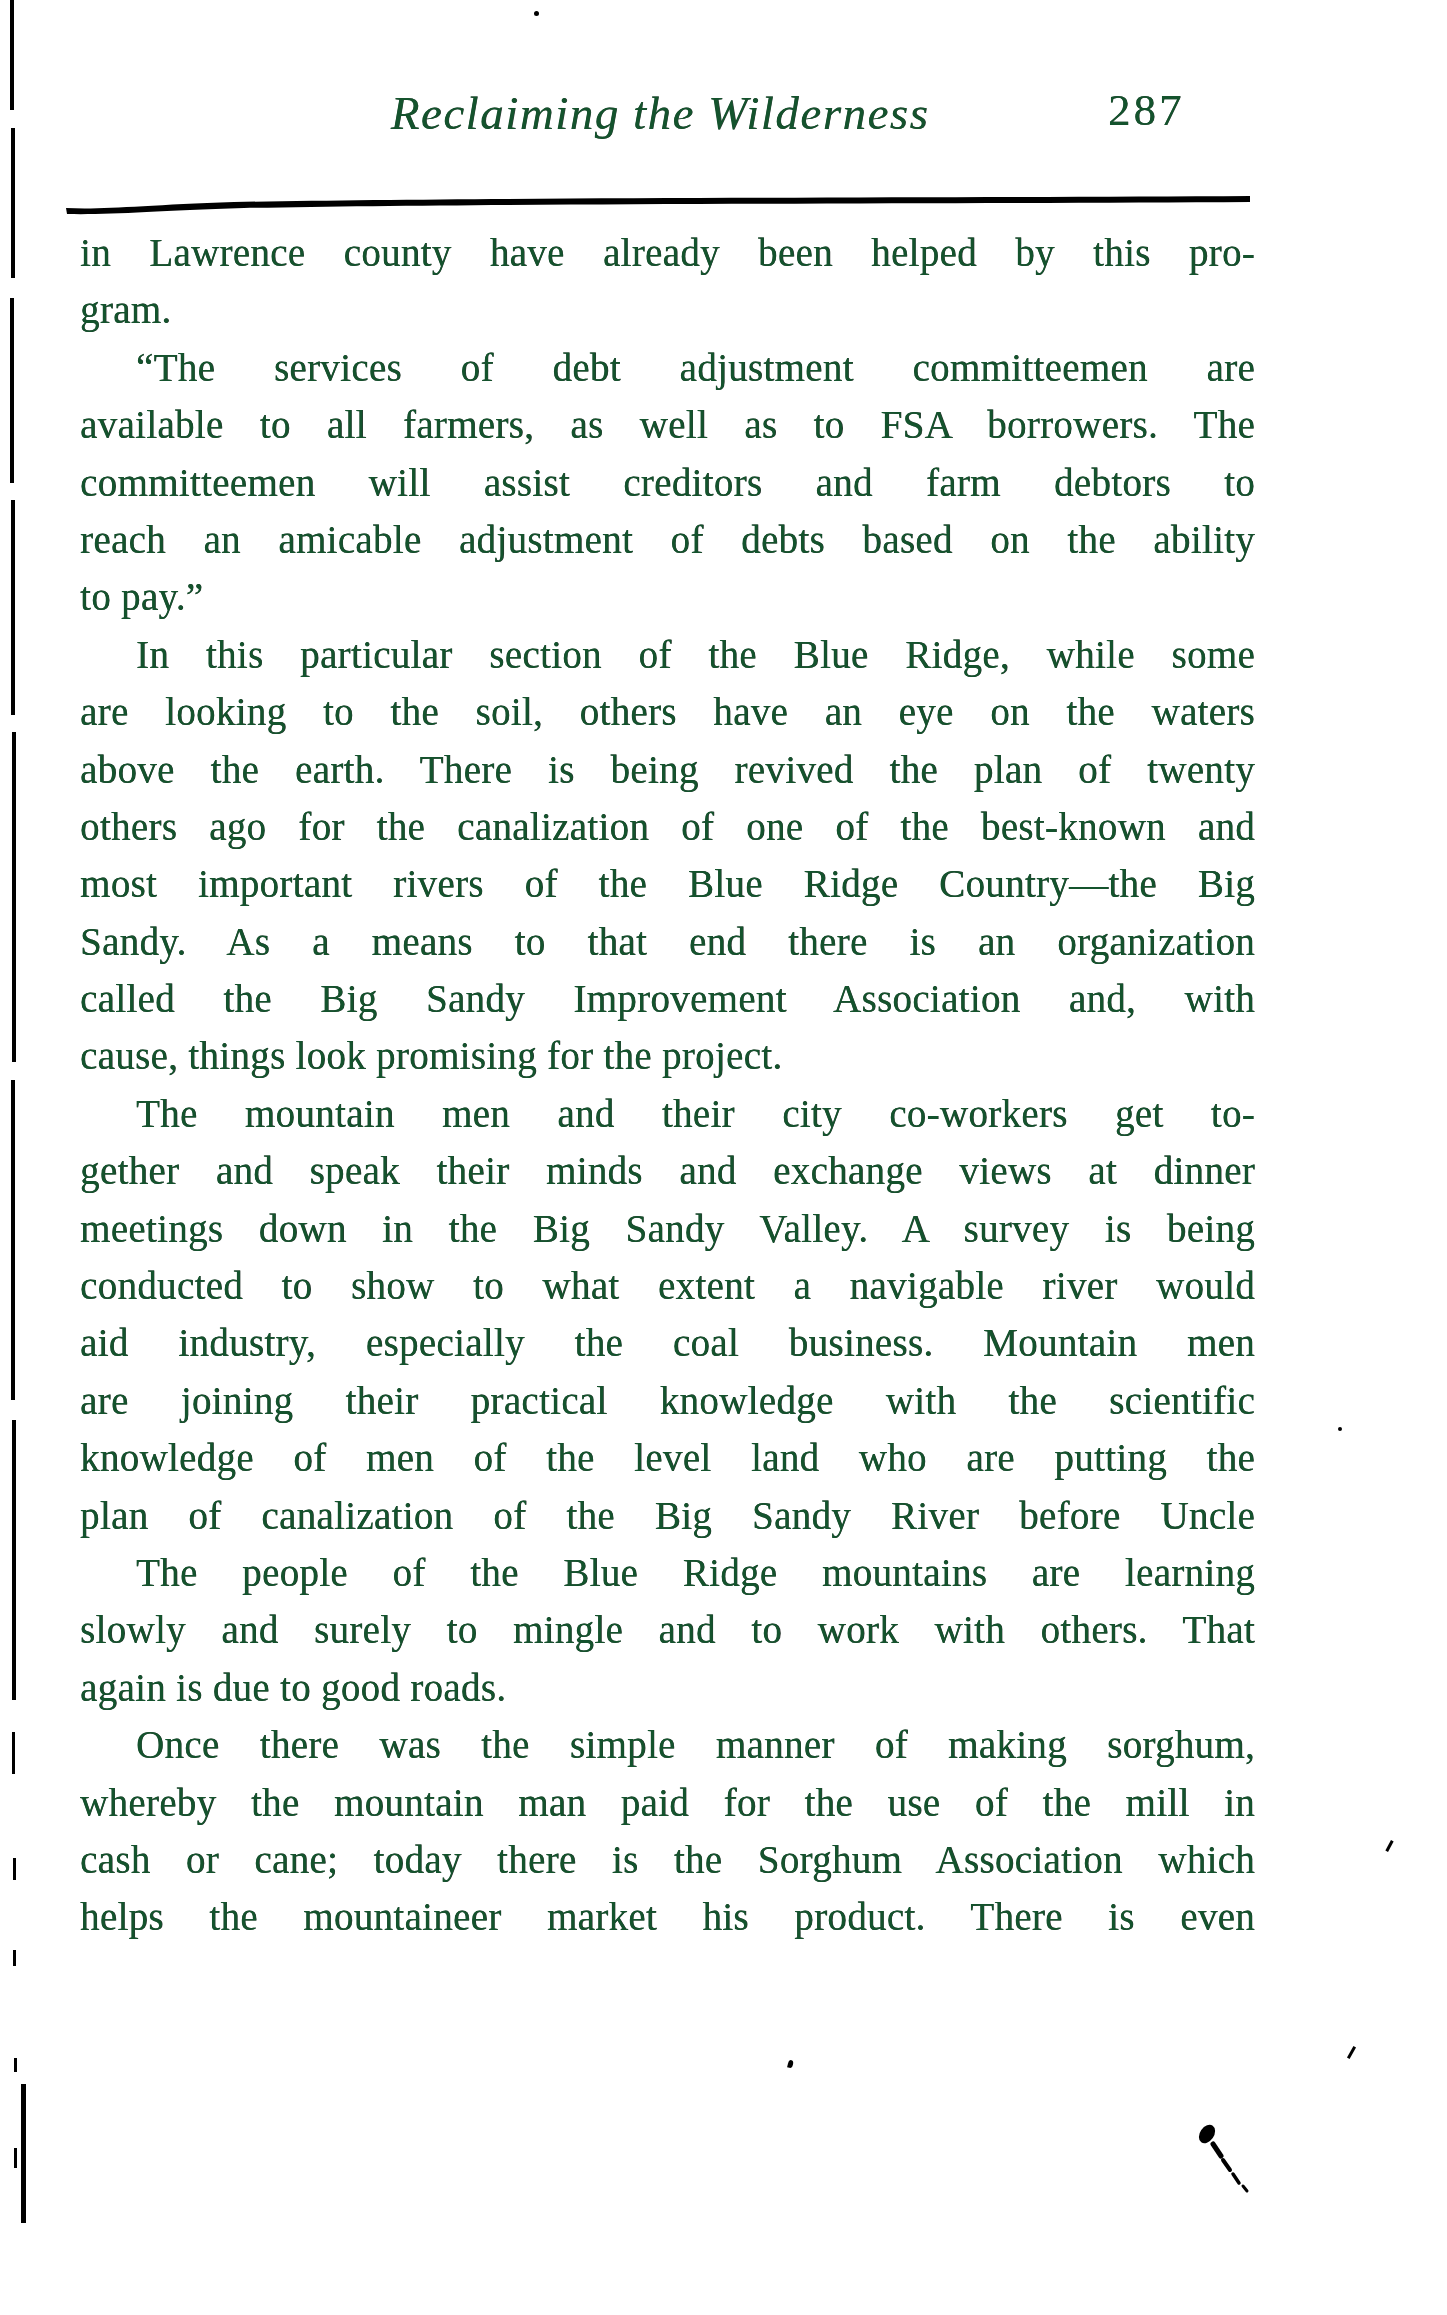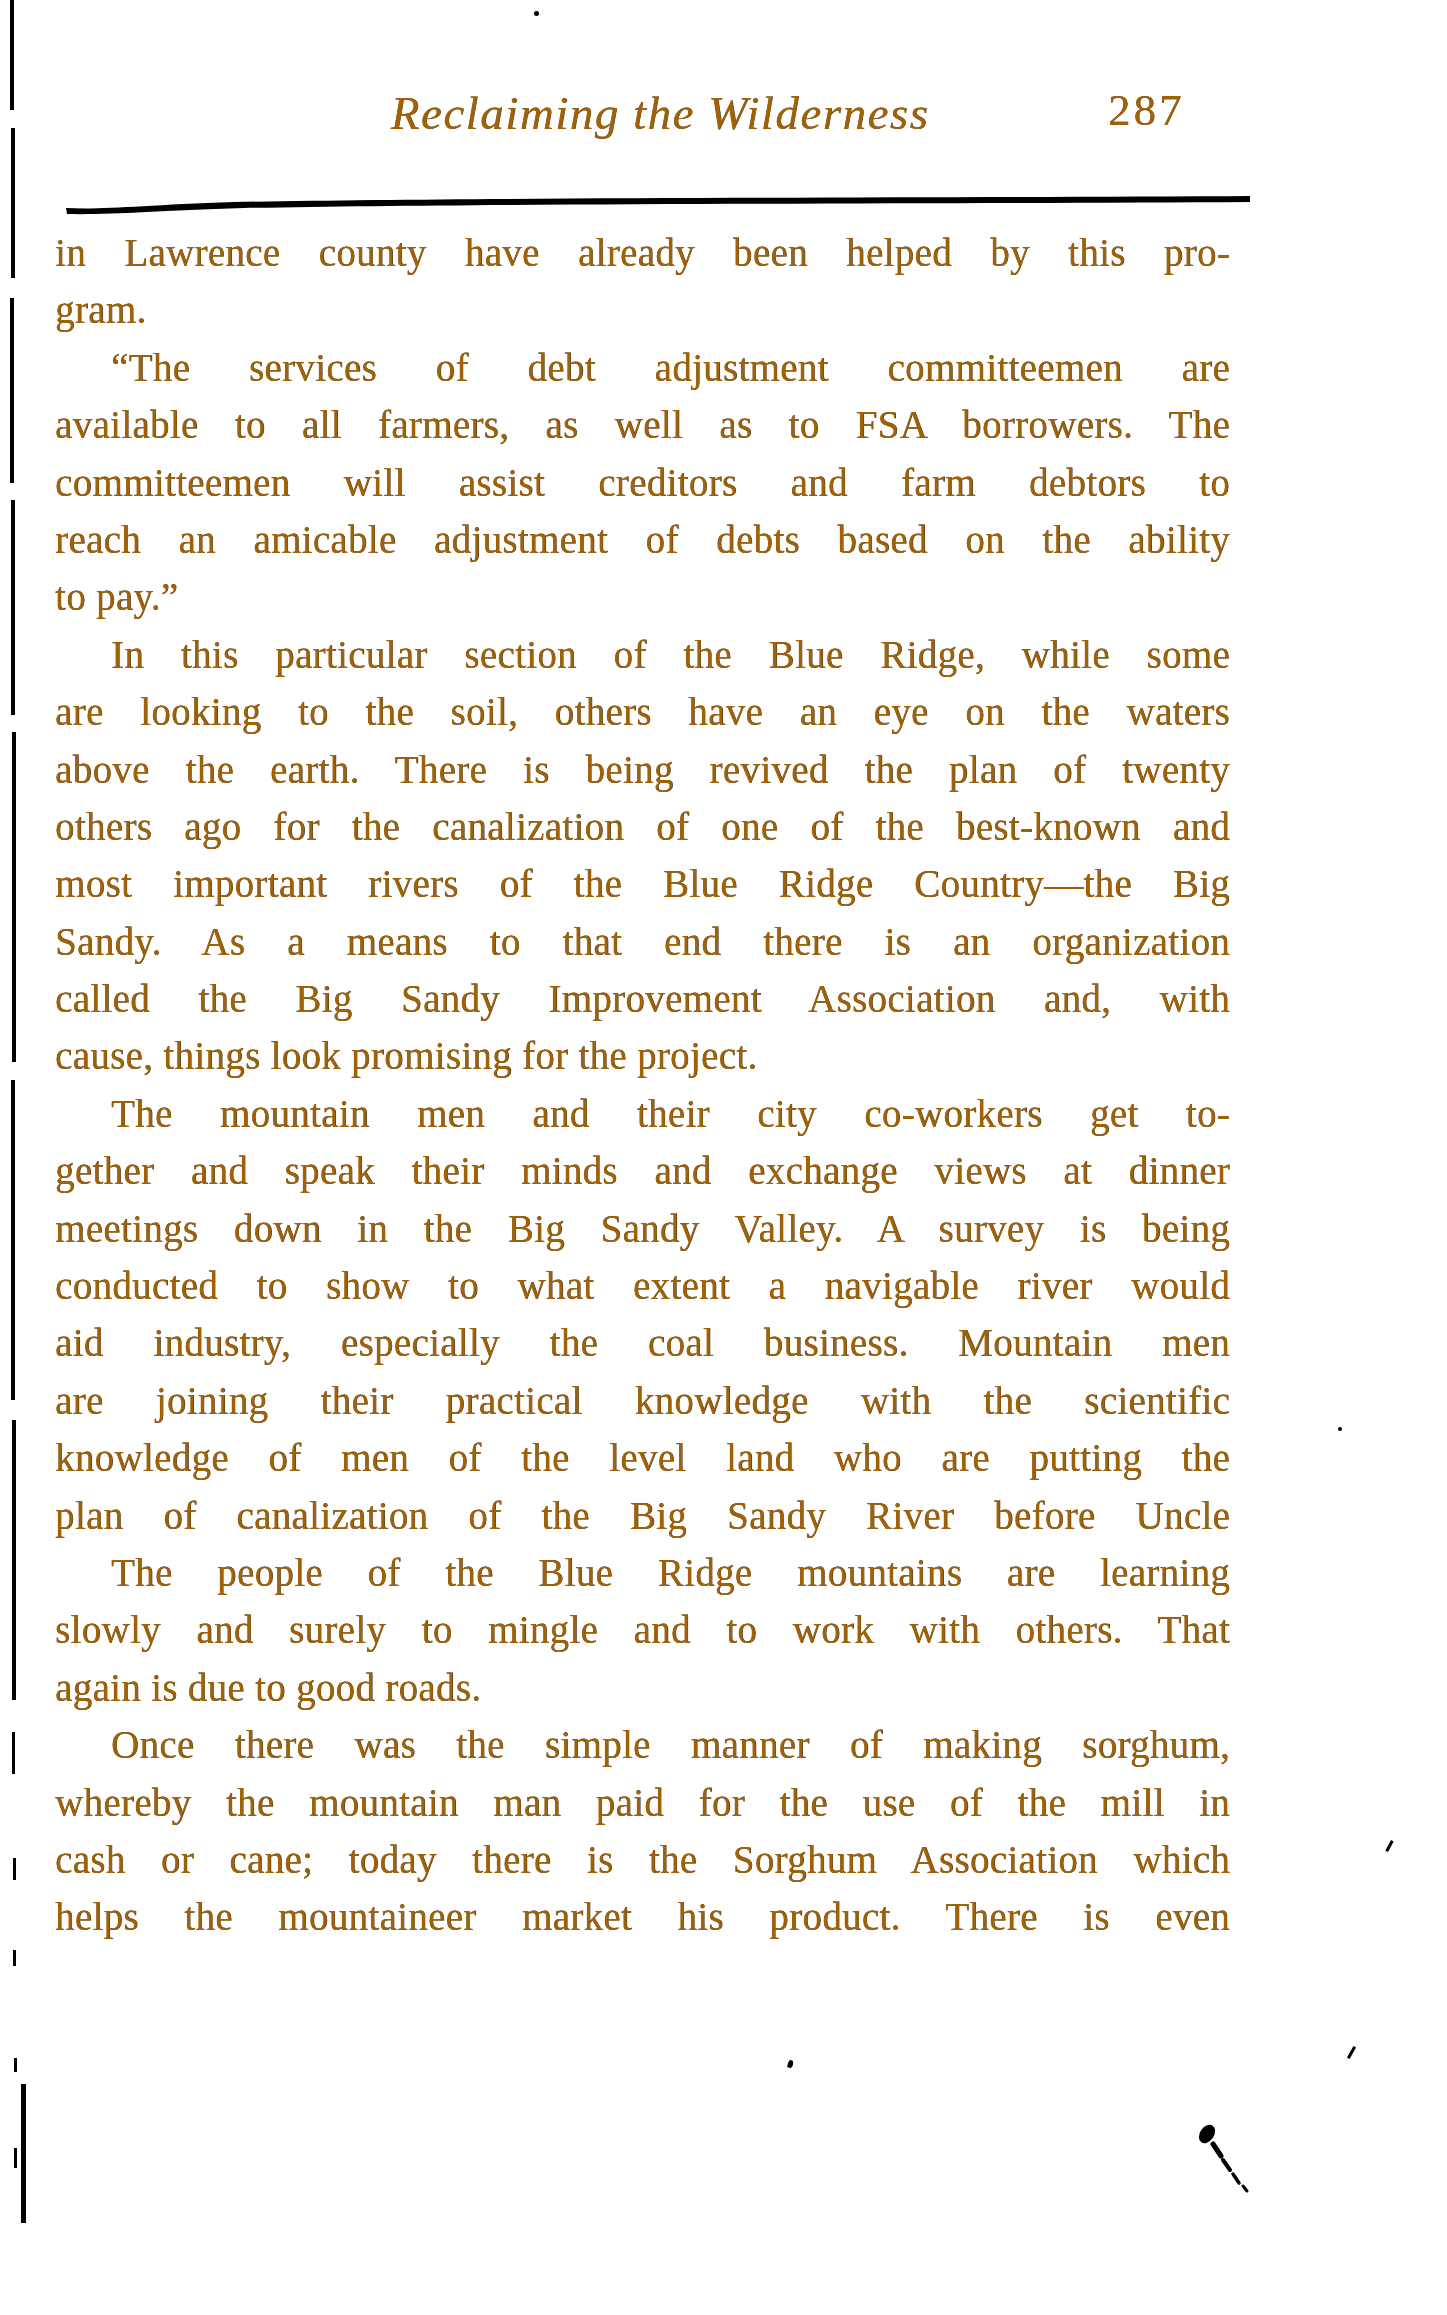--- a/index.html
+++ b/index.html
@@ -2,40 +2,40 @@
 <html><head>
 <meta charset="utf-8">
 <style>
   html,body { margin:0; padding:0; background:#ffffff; }
   .page {
     position:relative;
     width:1447px; height:2223px;
     background:#ffffff;
     overflow:hidden;
     font-family:"Liberation Serif", serif;
-    color:#a16207;
+    color:#14532d;
   }
   
   .header-title {
     position:absolute; top:86px; left:660px;
     transform:translateX(-50%);
     font-style:italic;
     font-size:47px; letter-spacing:1.5px;
     white-space:nowrap;
     text-shadow:0.3px 0.3px 0.4px rgba(0,0,0,0.75);
   }
   .page-number {
     position:absolute; top:84px; left:1108px;
     font-size:45px; letter-spacing:3px;
     text-shadow:0.3px 0.3px 0.4px rgba(0,0,0,0.75);
   }
   .header-rule { position:absolute; left:64px; top:188px; }
   
   .text-block {
-    position:absolute; left:55px; top:224px; width:1175px;
+    position:absolute; left:80px; top:224px; width:1175px;
     font-size:39px; line-height:57.4px;
     letter-spacing:0.3px;
     text-shadow:0.35px 0.35px 0.45px rgba(0,0,0,0.8);
   }
   .line { height:57.4px; overflow:visible; }
   .line.just { text-align:justify; text-align-last:justify; text-justify:inter-word; }
   .line.nojust { text-align:left; }
   .line.indent { padding-left:56px; }
   
   .edge-line, .smudge, .scribble { position:absolute; }

